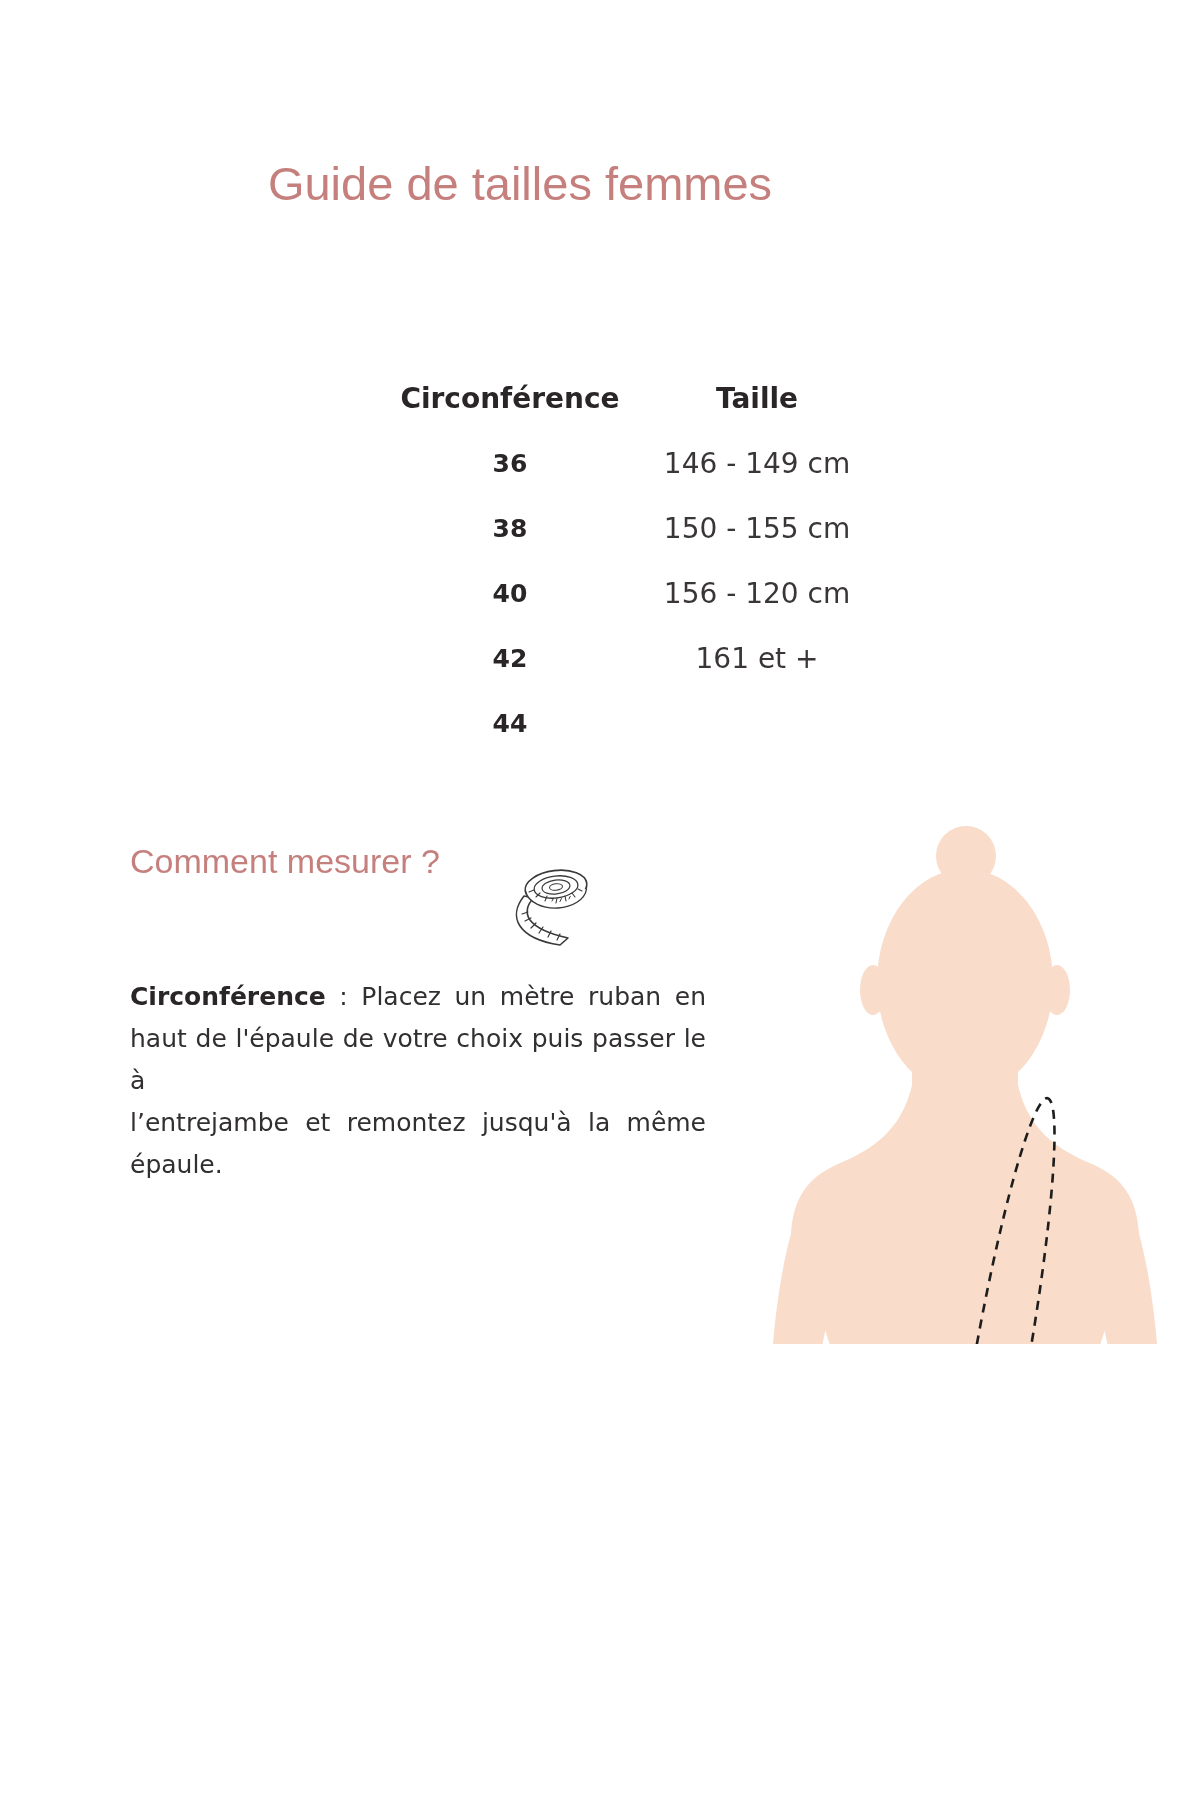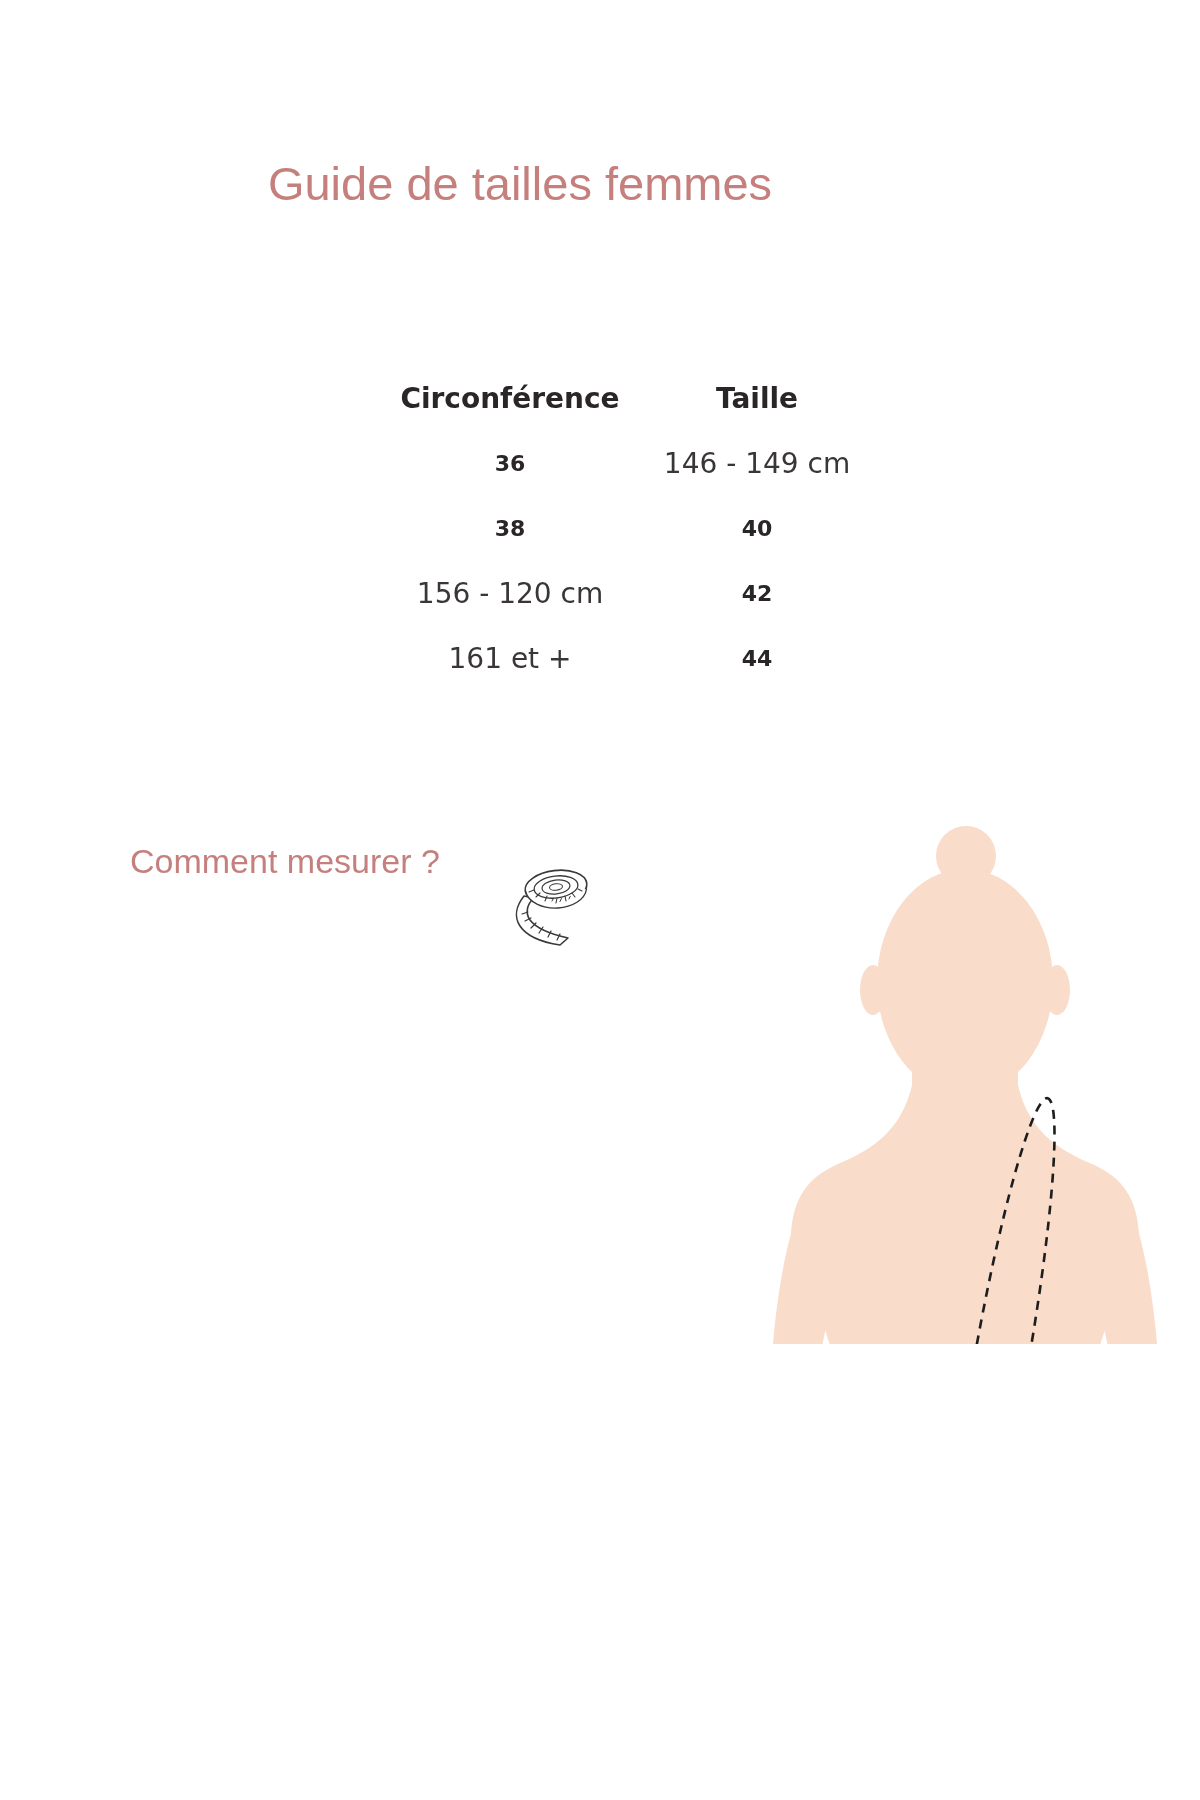--- a/index.html
+++ b/index.html
@@ -34,21 +34,21 @@
     display:flex;align-items:center;justify-content:center;
     white-space:nowrap;
   }
   .size-table .hdr{
     font-weight:bold;font-size:28px;color:#2a2627;
   }
   .size-table .range{
     font-size:28px;color:#3a3637;font-weight:400;
   }
   .size-table .size{
-    font-weight:bold;font-size:22px;color:#2a2627;
+    font-weight:bold;font-size:25px;color:#2a2627;
   }
   
   .how-title{
     position:absolute;
     left:130px; top:842px;
     font-size:34px;
     color:#c5807e;
     white-space:nowrap;
   }
   .tape-icon{
@@ -88,20 +88,21 @@
 
   <div class="title">Guide de tailles femmes</div>
 
   <div class="size-table">
     <div class="cell hdr">Circonférence</div>
     <div class="cell hdr">Taille</div>
 
       <div class="cell size">36</div>
       <div class="cell range">146 - 149 cm</div>
       <div class="cell size">38</div>
+      <div class="cell range">150 - 155 cm</div>
       <div class="cell size">40</div>
       <div class="cell range">156 - 120 cm</div>
       <div class="cell size">42</div>
       <div class="cell range">161 et +</div>
       <div class="cell size">44</div>
     </div>
 
   <div class="how-title">Comment mesurer ?</div>
 
   <svg class="tape-icon" viewBox="0 0 86 88" fill="none" xmlns="http://www.w3.org/2000/svg">
@@ -118,20 +119,27 @@
         <ellipse cx="48" cy="25" rx="14" ry="7" transform="rotate(-7 48 25)" stroke-width="1.2"></ellipse>
         <ellipse cx="48" cy="25" rx="6.5" ry="3.2" transform="rotate(-7 48 25)" stroke-width="1.1"></ellipse>
 
         <path d="M21 30 L 26 28 M28 35 L 32 31 M37 39 L 39 34 M48 41 L 49 36 M58 39 L 57 34 M67 35 L 64 31 M74 29 L 70 27" stroke-width="1.1"></path>
 
         <path d="M44 39 l 1.6 -3 M52 39.5 l 1.4 -3 M61 37 l 1.2 -2.6" stroke-width="1"></path>
       </g>
     </g>
   </svg>
 
+  <div class="measure-paragraph">
+
+  <div class="pline"><b>Circonférence</b> : Placez un mètre ruban en</div>
+      <div class="pline">haut de l'épaule de votre choix puis passer le à</div>
+      <div class="pline">l’entrejambe et remontez jusqu'à la même</div>
+      <div class="pline last">épaule.</div>
+    </div>
 
   <svg class="silhouette" viewBox="660 820 540 980" xmlns="http://www.w3.org/2000/svg">
     <g fill="#f9dcca" stroke="none">
       <circle cx="966" cy="856" r="30"></circle>
       <ellipse cx="873" cy="990" rx="13" ry="25"></ellipse>
       <ellipse cx="1057" cy="990" rx="13" ry="25"></ellipse>
       <ellipse cx="965" cy="982" rx="88" ry="113"></ellipse>
       <rect x="912" y="1030" width="106" height="90"></rect>
       <path d="
         M 912 1085

